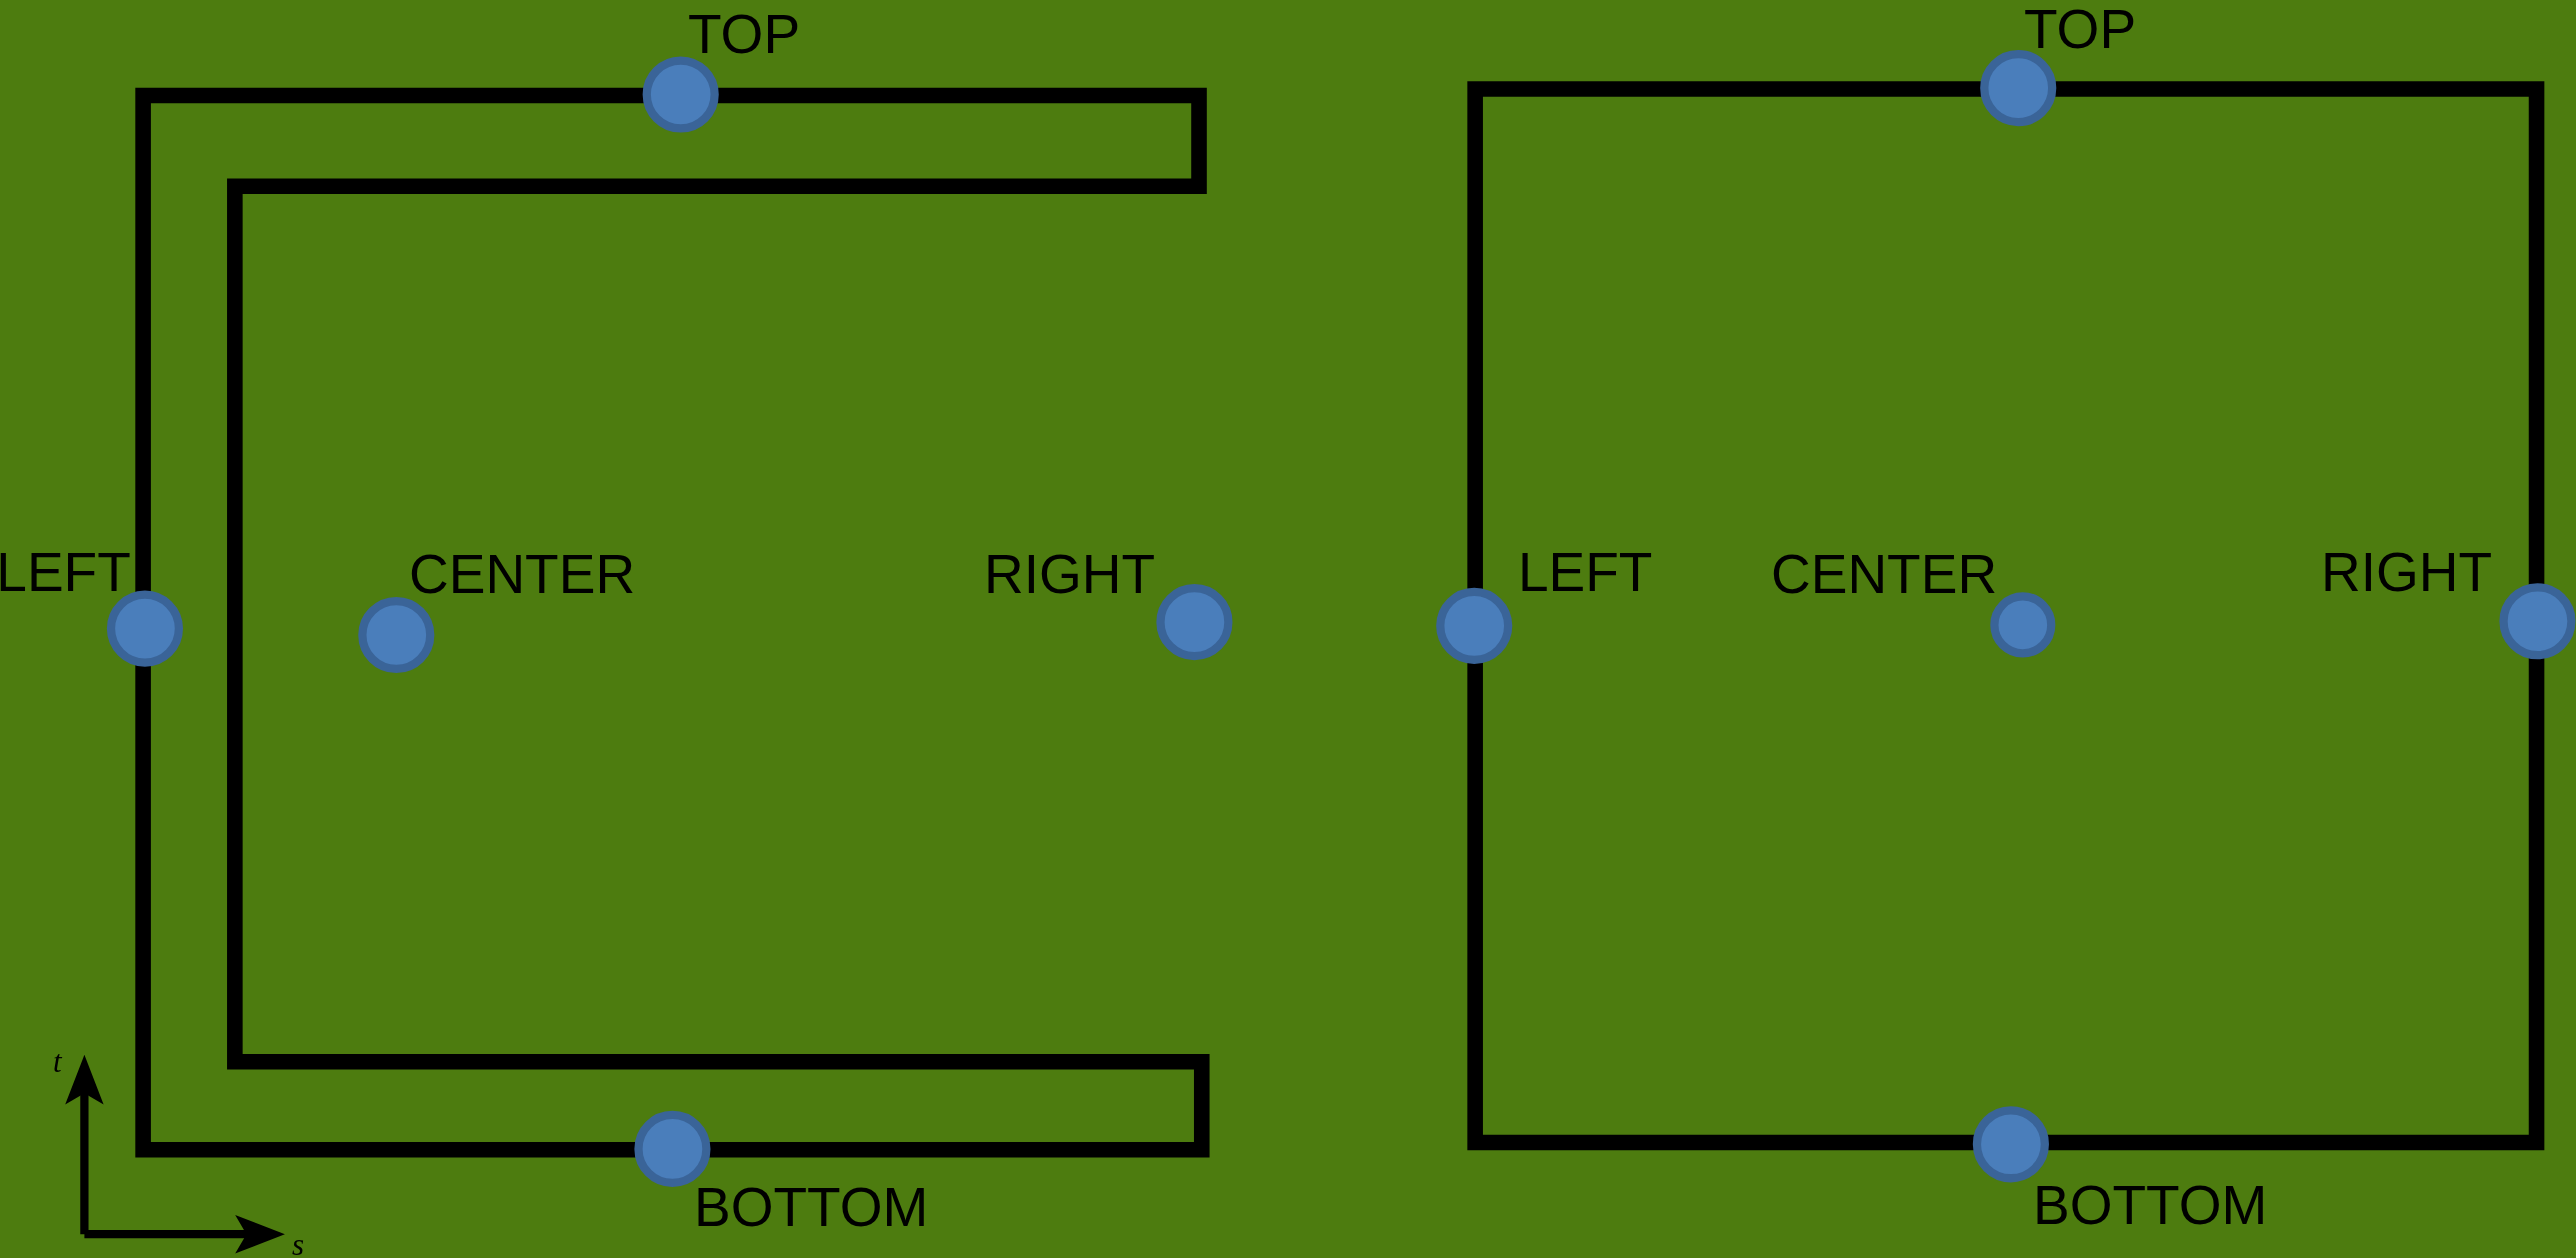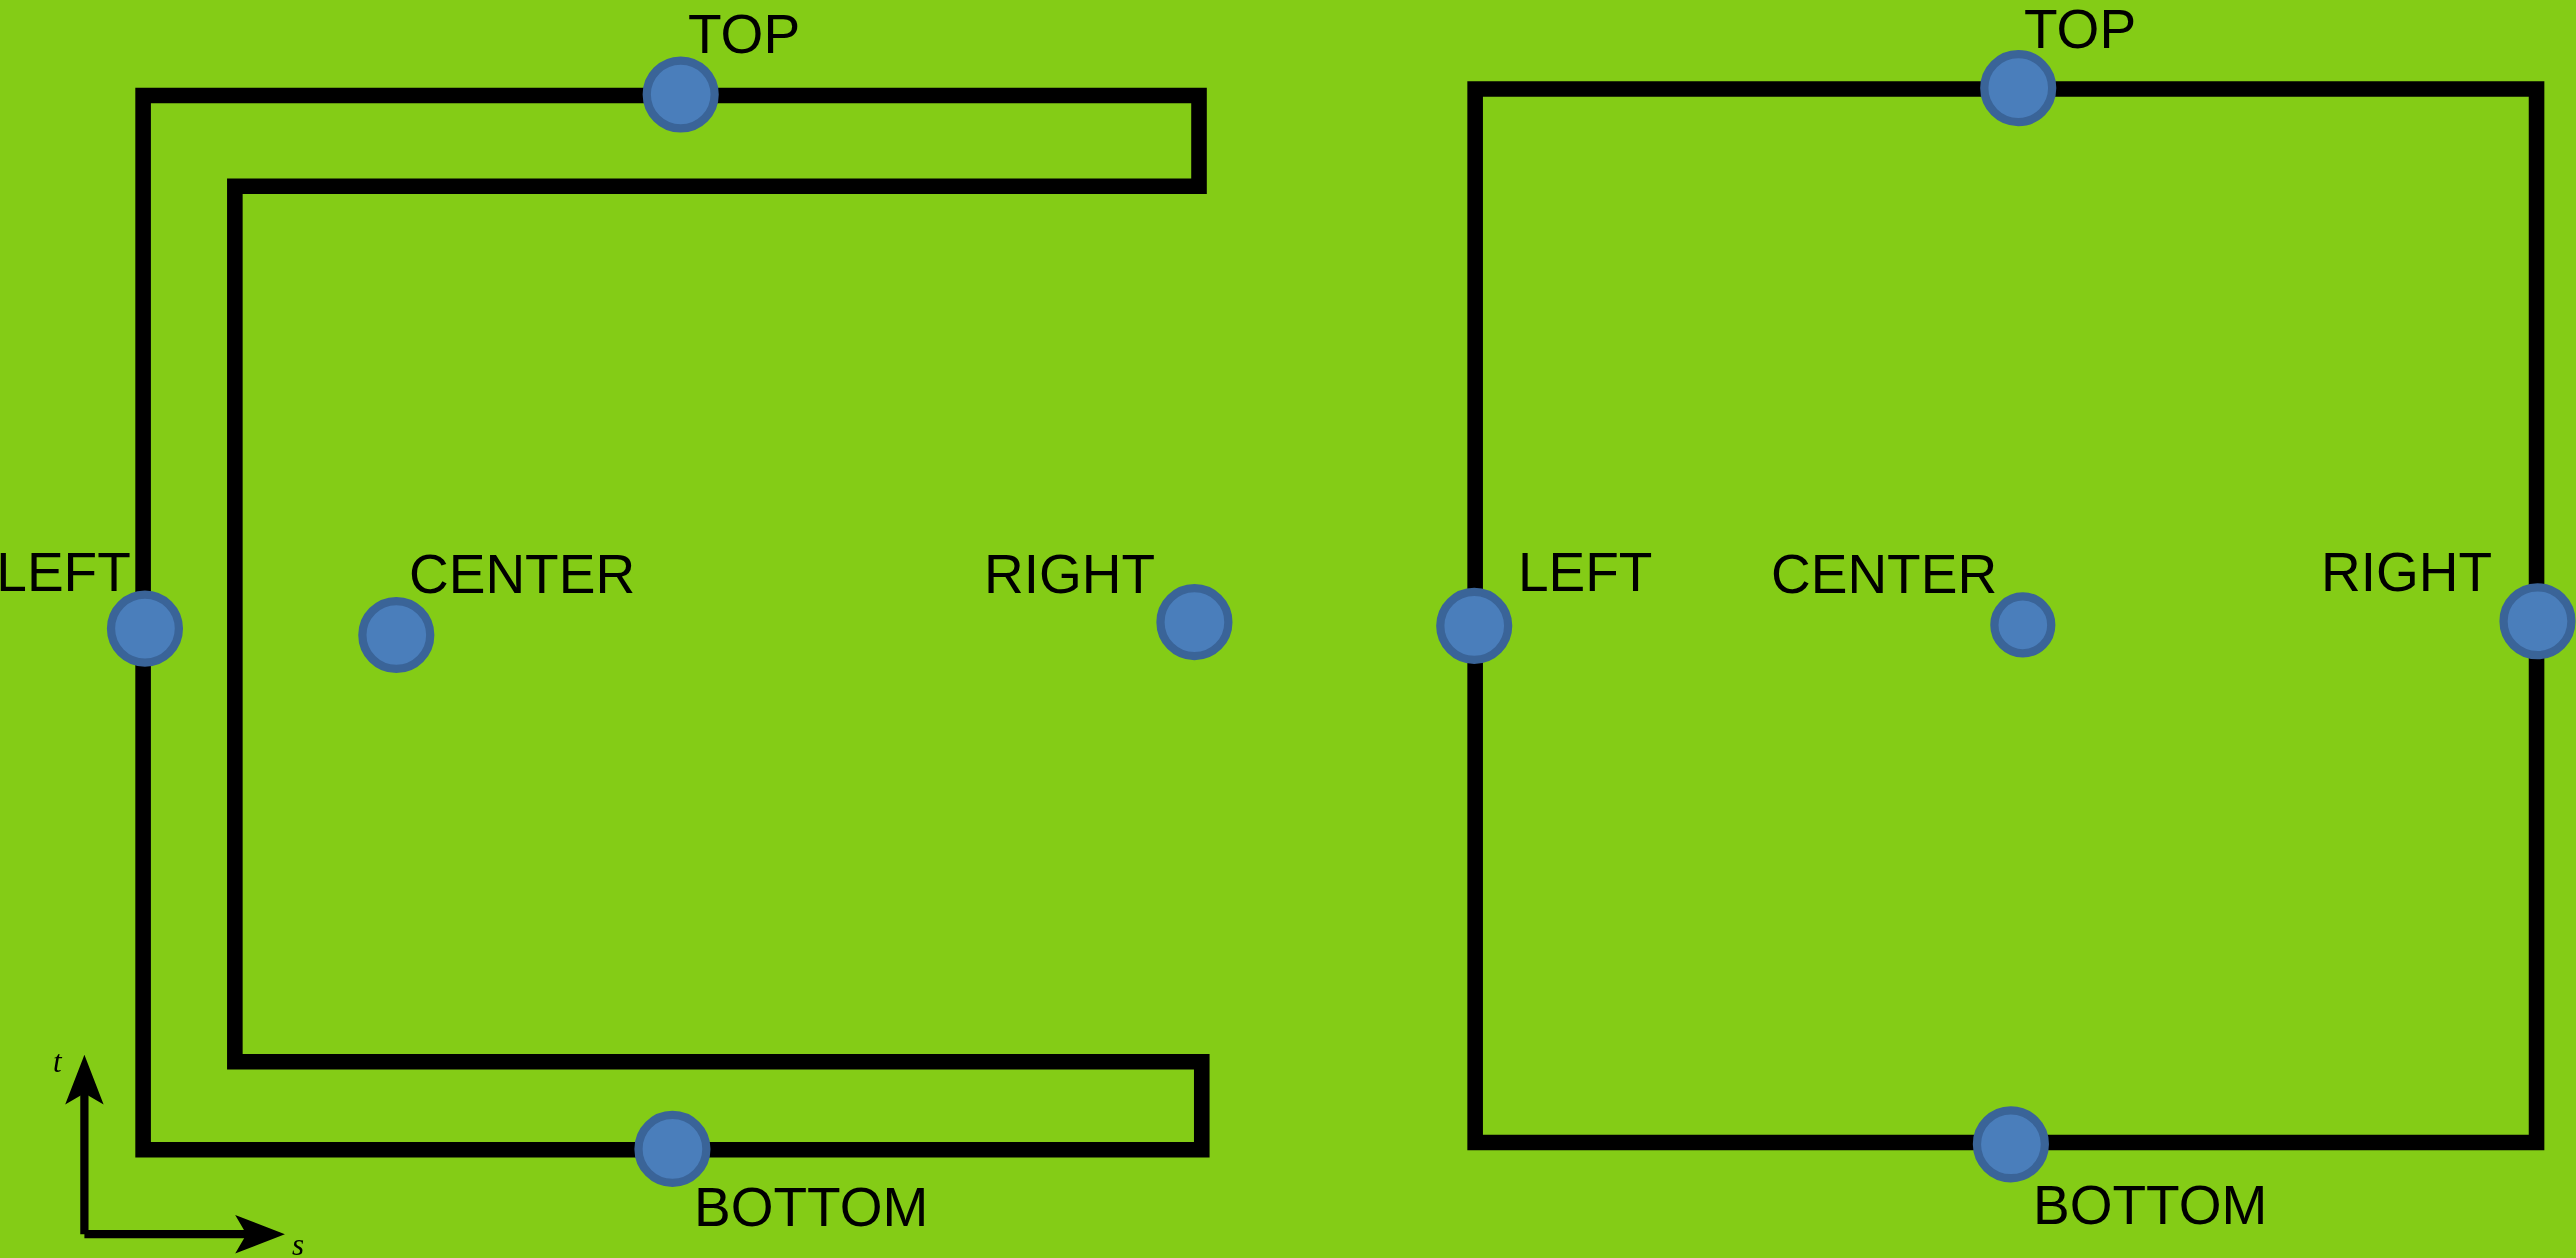--- a/index.html
+++ b/index.html
@@ -1,20 +1,20 @@
 <!DOCTYPE html>
 <html style="font-size:14.7px"><head>
 <meta charset="utf-8">
 <style>
   html,body{margin:0;padding:0;background:#ffffff;}
   body{font-family:"Liberation Sans", sans-serif;}
   #stage{
     position:relative;
     width:2576px;height:1259px;
-    background:#84cc16;
+    background:#4d7c0f;
     overflow:hidden;
   }
   svg.layer{position:absolute;left:0;top:0;width:2576px;height:1259px;}
   .outline{fill:none;stroke:#000000;stroke-width:17;stroke-linejoin:miter;stroke-linecap:butt;}
   .axisline{fill:none;stroke:#000000;stroke-width:9;}
   .arrowhead{fill:#000000;stroke:#000000;stroke-width:4;stroke-linejoin:miter;}
   .marker-dot{fill:#4A7EBB;stroke:#3A6498;stroke-width:9;}
   .lbl{
     position:absolute;
     color:#000000;

